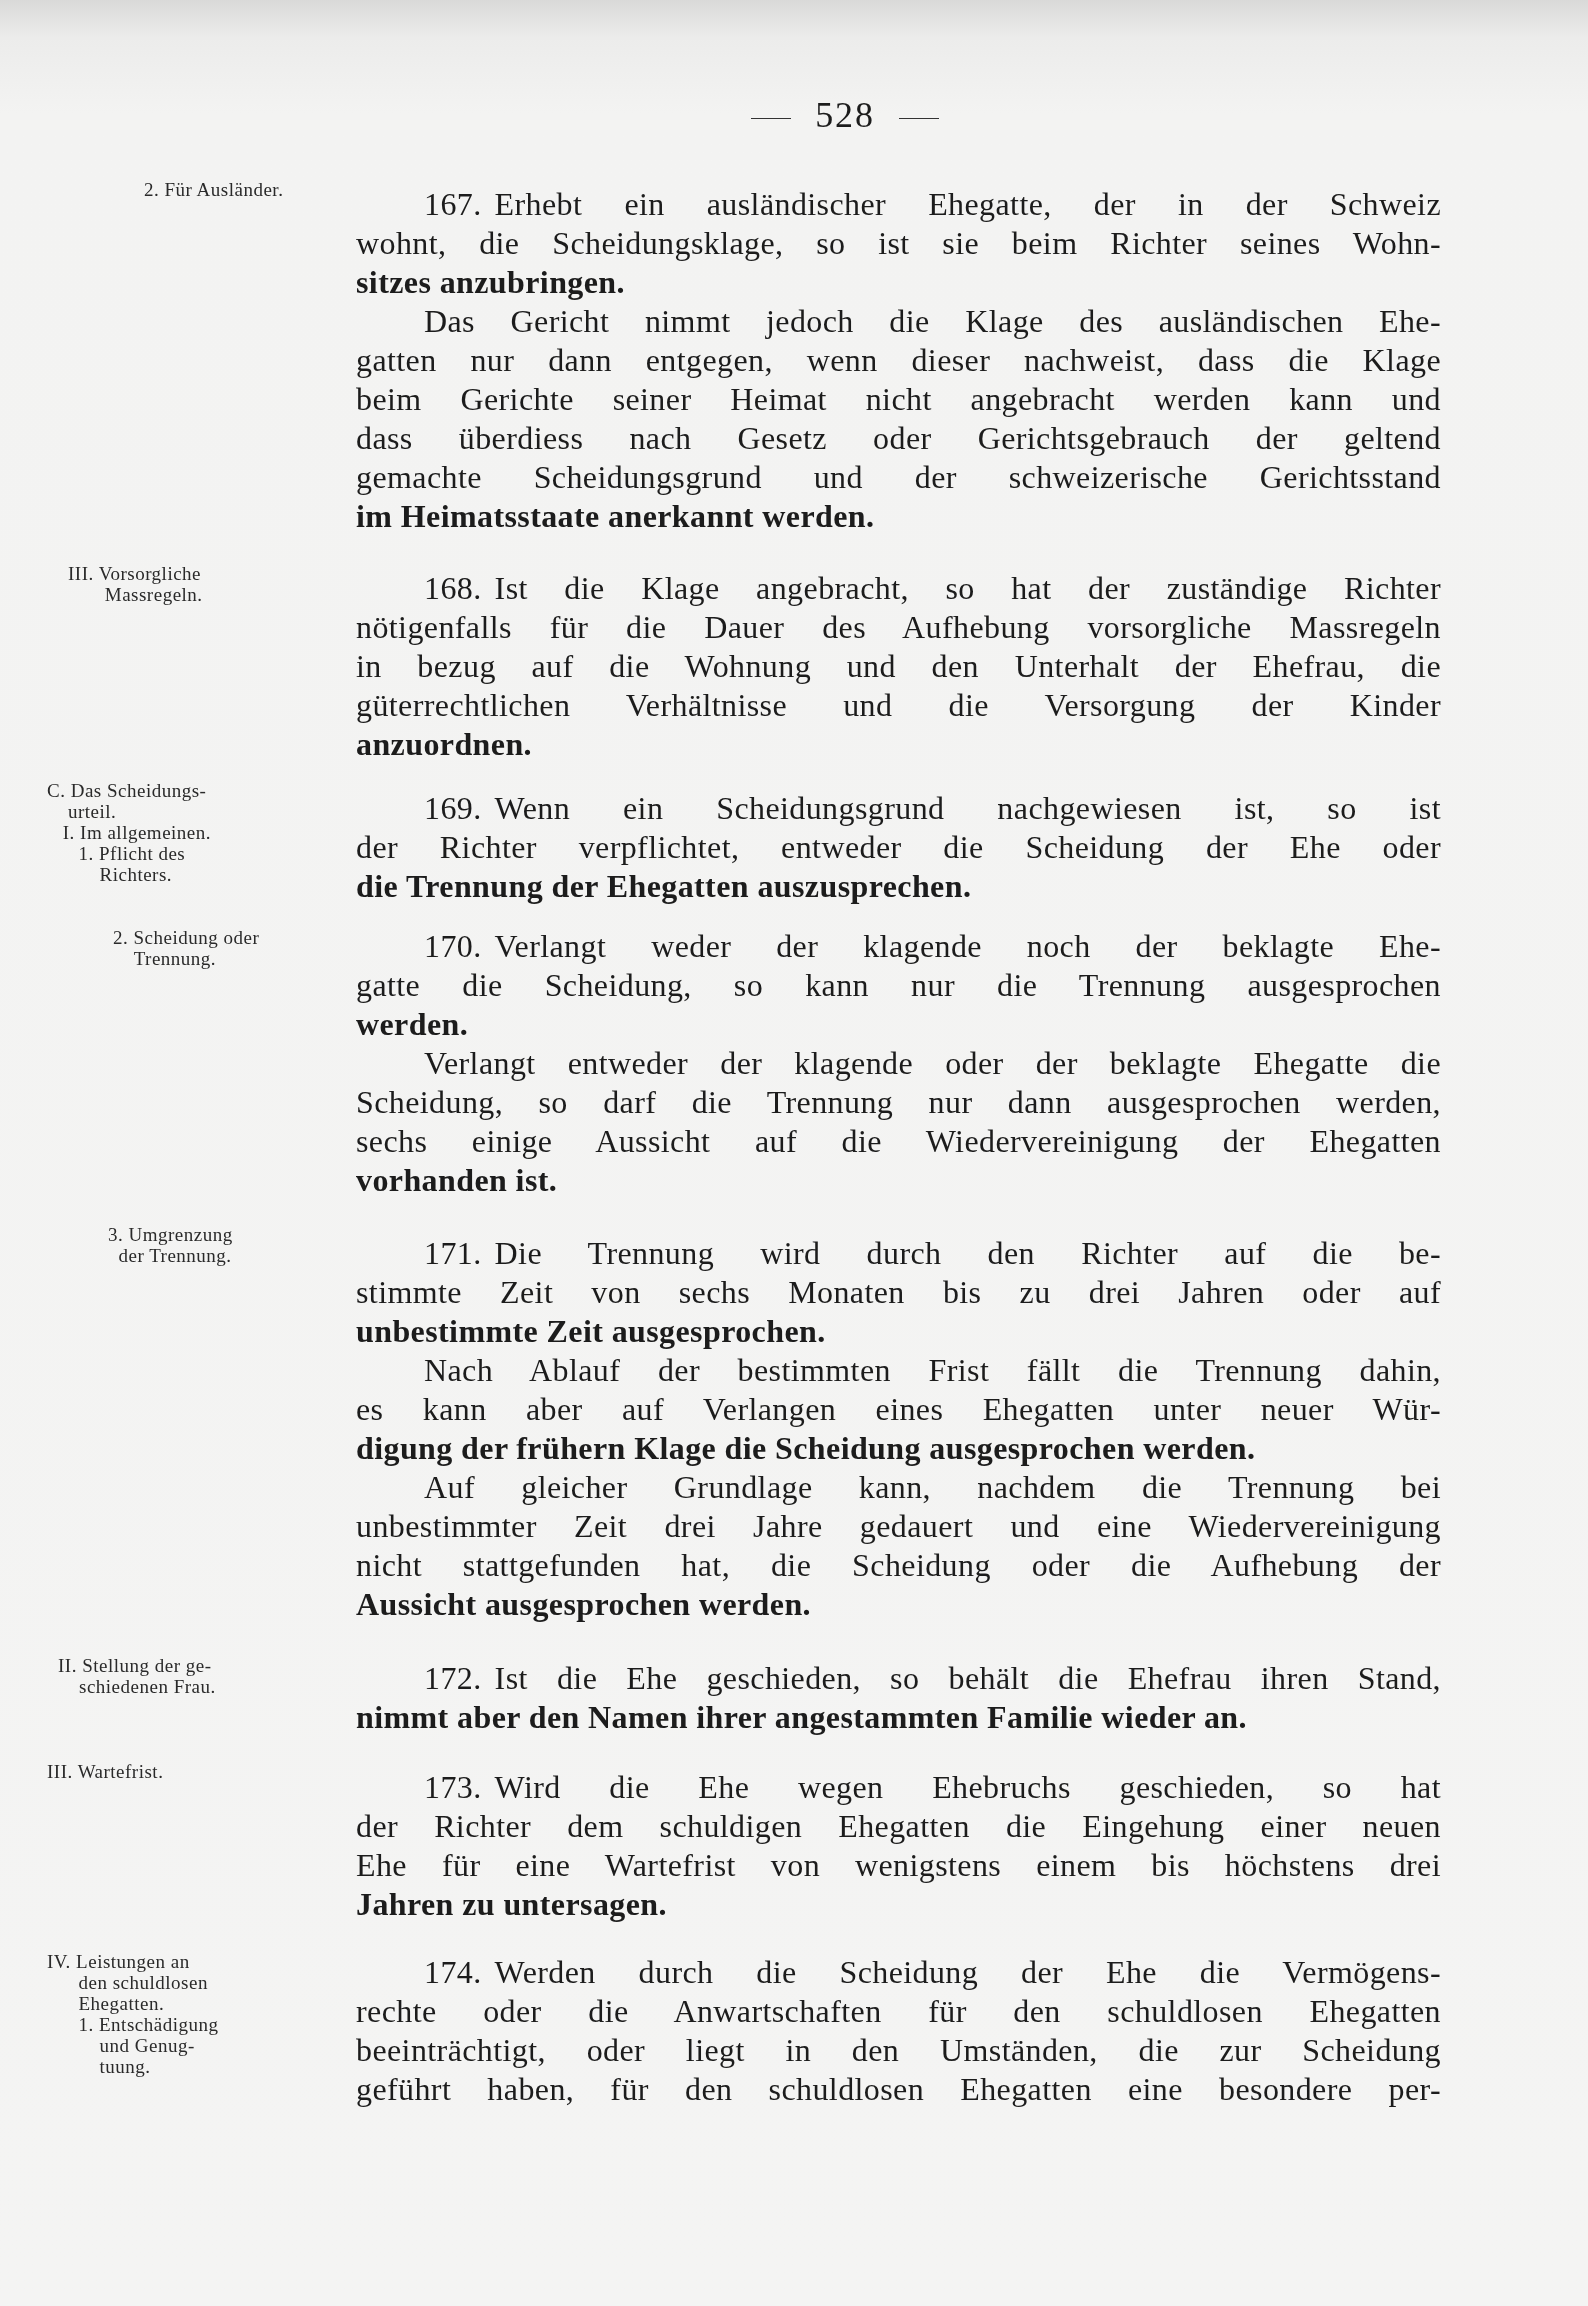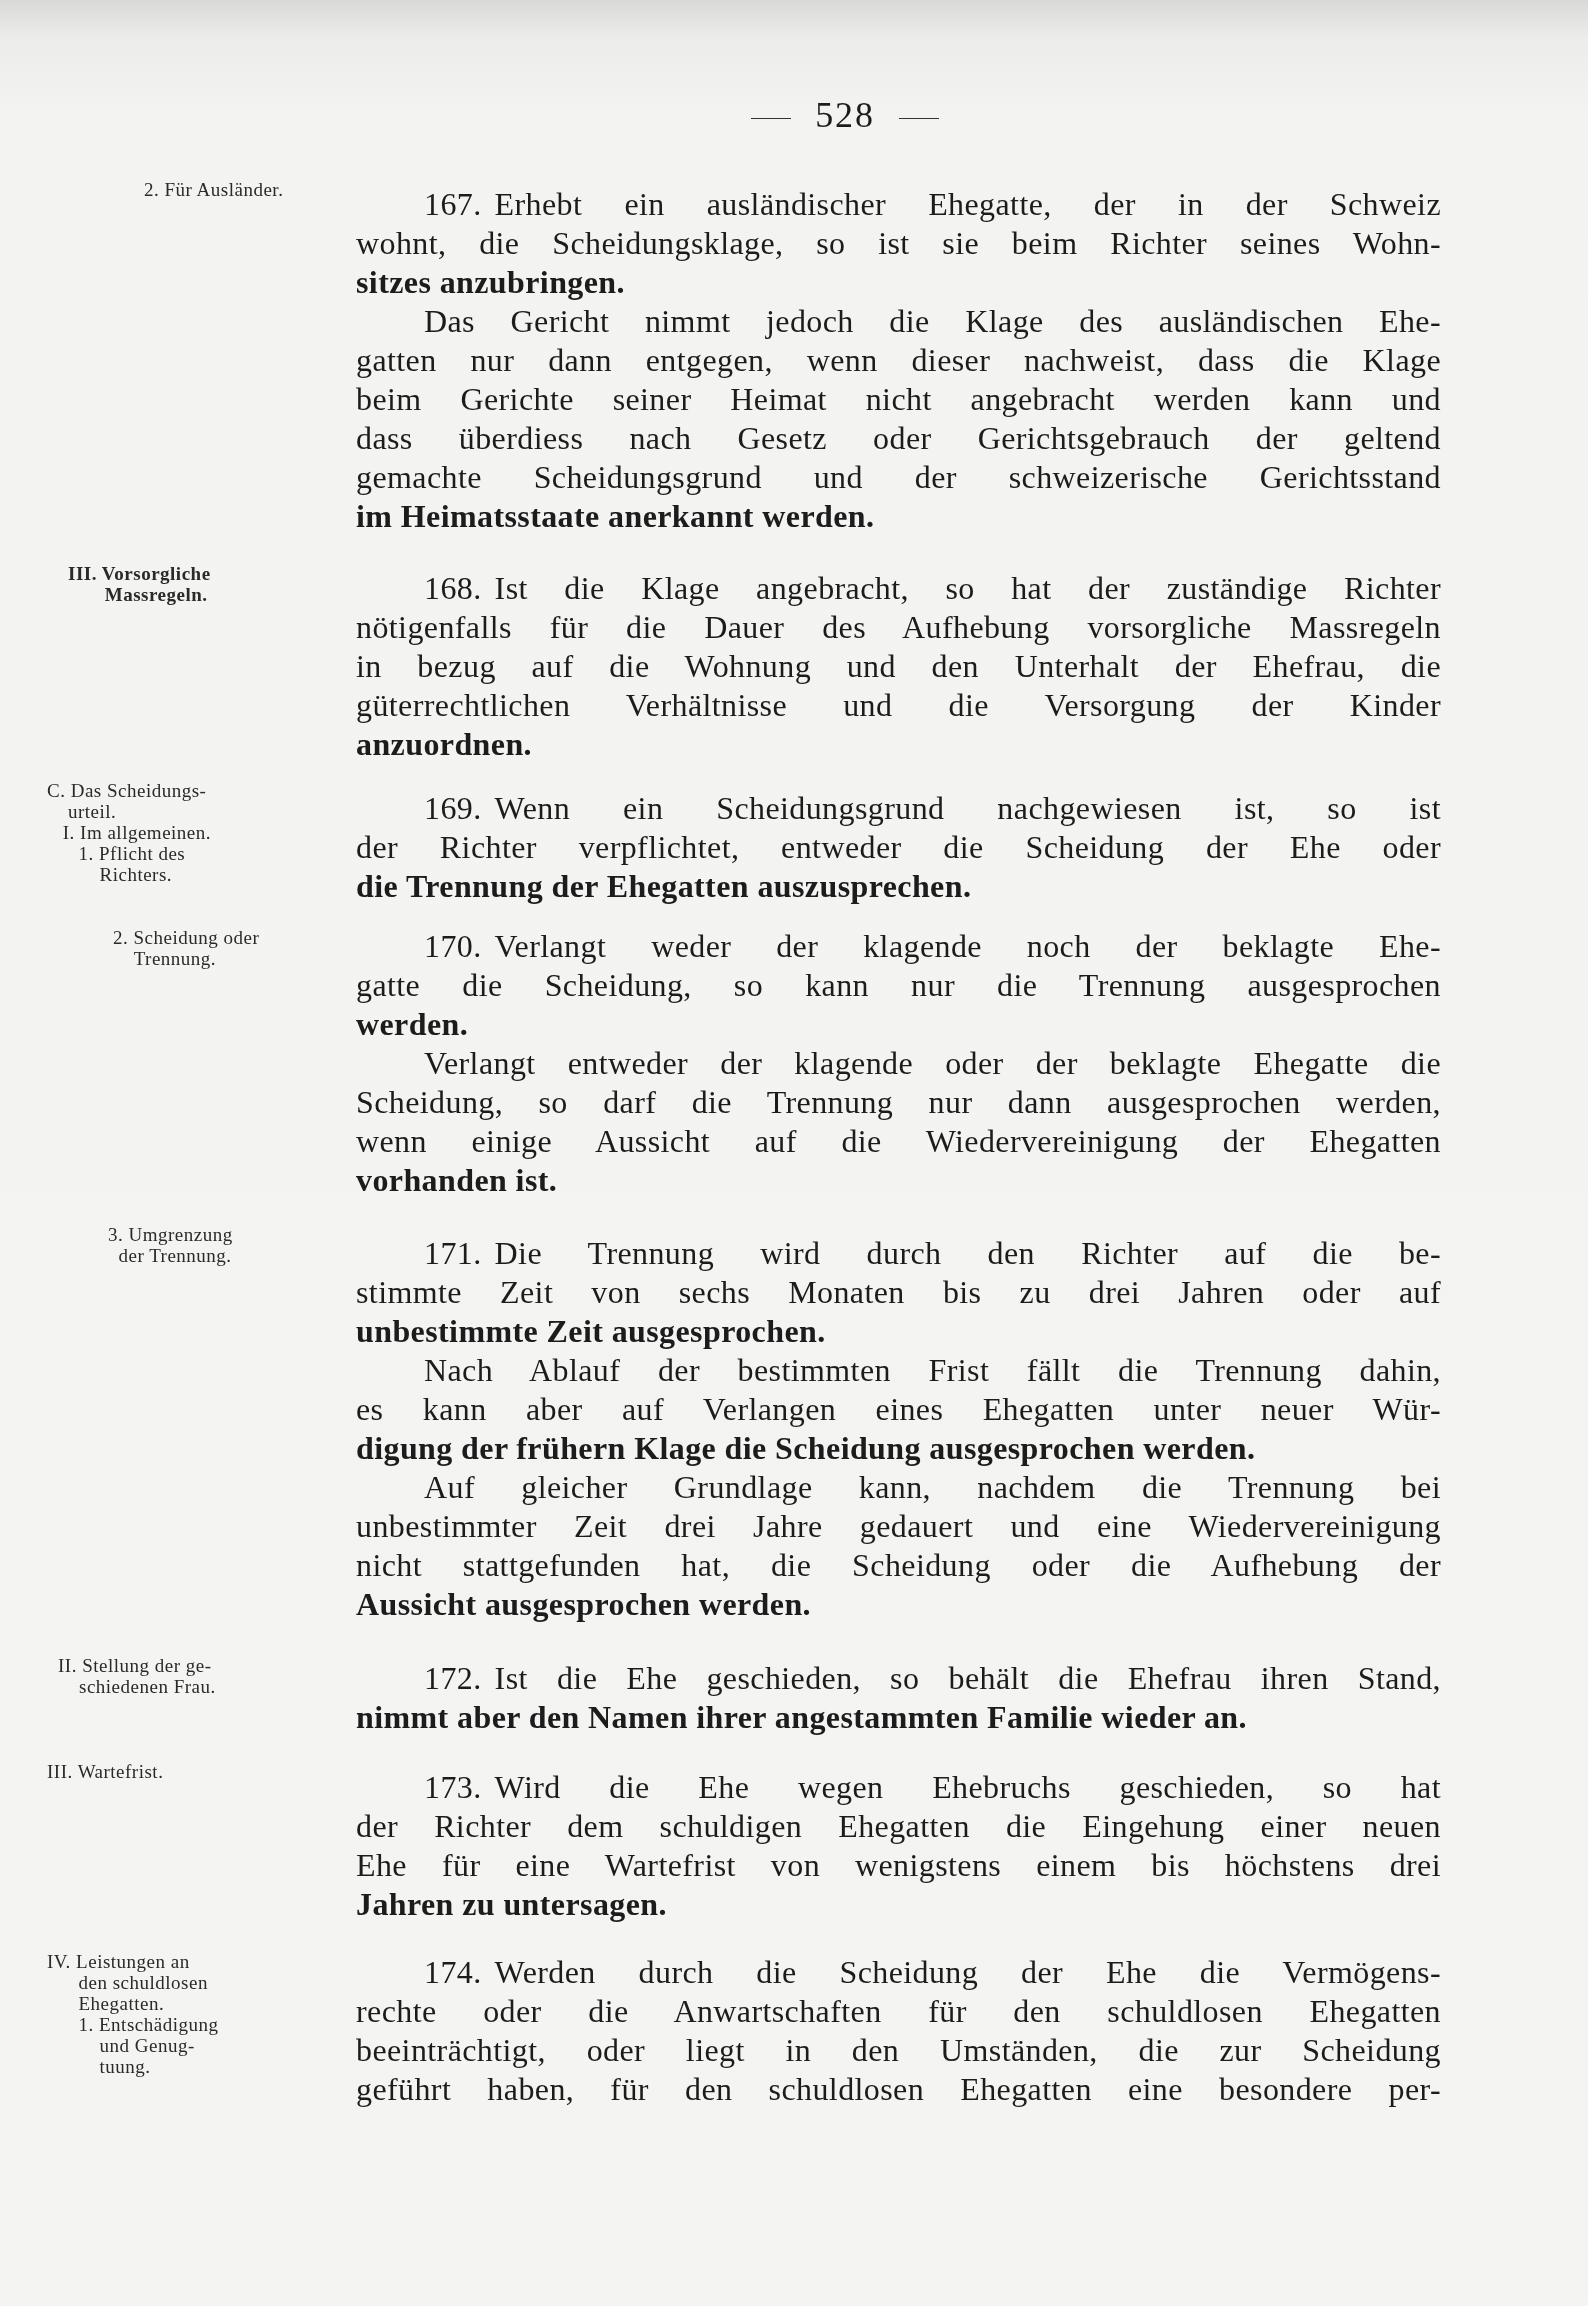--- a/index.html
+++ b/index.html
@@ -31,21 +31,21 @@
   .art-num { margin-right: 13px; }
 </style>
 </head>
 <body>
 
 <div class="page-number">
   <span class="dash"></span><span>528</span><span class="dash"></span>
 </div>
 
 <div class="margin-note" style="top:179px; left:119px;margin-left:25px;">2. Für Ausländer.</div>
-<div class="margin-note" style="top:563px; left:68px;font-weight:bold;">III. Vorsorgliche
+<div class="margin-note" style="top:563px; left:68px;">III. Vorsorgliche
        Massregeln.</div>
 <div class="margin-note" style="top:780px; left:47px;">C. Das Scheidungs-
     urteil.
    I. Im allgemeinen.
       1. Pflicht des
           Richters.</div>
 <div class="margin-note" style="top:927px; left:113px;">2. Scheidung oder
     Trennung.</div>
 <div class="margin-note" style="top:1224px; left:108px;">3. Umgrenzung
   der Trennung.</div>
@@ -84,21 +84,21 @@
   <span class="line">der Richter verpflichtet, entweder die Scheidung der Ehe oder</span>
   <span class="line last">die Trennung der Ehegatten auszusprechen.</span>
 </div>
 
 <div class="para" style="top:927px;">
   <span class="line indent"><span class="art-num">170.</span><span>Verlangt weder der klagende noch der beklagte Ehe-</span></span>
   <span class="line">gatte die Scheidung, so kann nur die Trennung ausgesprochen</span>
   <span class="line last">werden.</span>
   <span class="line indent">Verlangt entweder der klagende oder der beklagte Ehegatte die</span>
   <span class="line">Scheidung, so darf die Trennung nur dann ausgesprochen werden,</span>
-  <span class="line">wenn einige Aussicht auf die Wiedervereinigung der Ehegatten</span>
+  <span class="line">sechs einige Aussicht auf die Wiedervereinigung der Ehegatten</span>
   <span class="line last">vorhanden ist.</span>
 </div>
 
 <div class="para" style="top:1226px;margin-top:8px;">
   <span class="line indent"><span class="art-num">171.</span><span>Die Trennung wird durch den Richter auf die be-</span></span>
   <span class="line">stimmte Zeit von sechs Monaten bis zu drei Jahren oder auf</span>
   <span class="line last">unbestimmte Zeit ausgesprochen.</span>
   <span class="line indent">Nach Ablauf der bestimmten Frist fällt die Trennung dahin,</span>
   <span class="line">es kann aber auf Verlangen eines Ehegatten unter neuer Wür-</span>
   <span class="line last">digung der frühern Klage die Scheidung ausgesprochen werden.</span>

